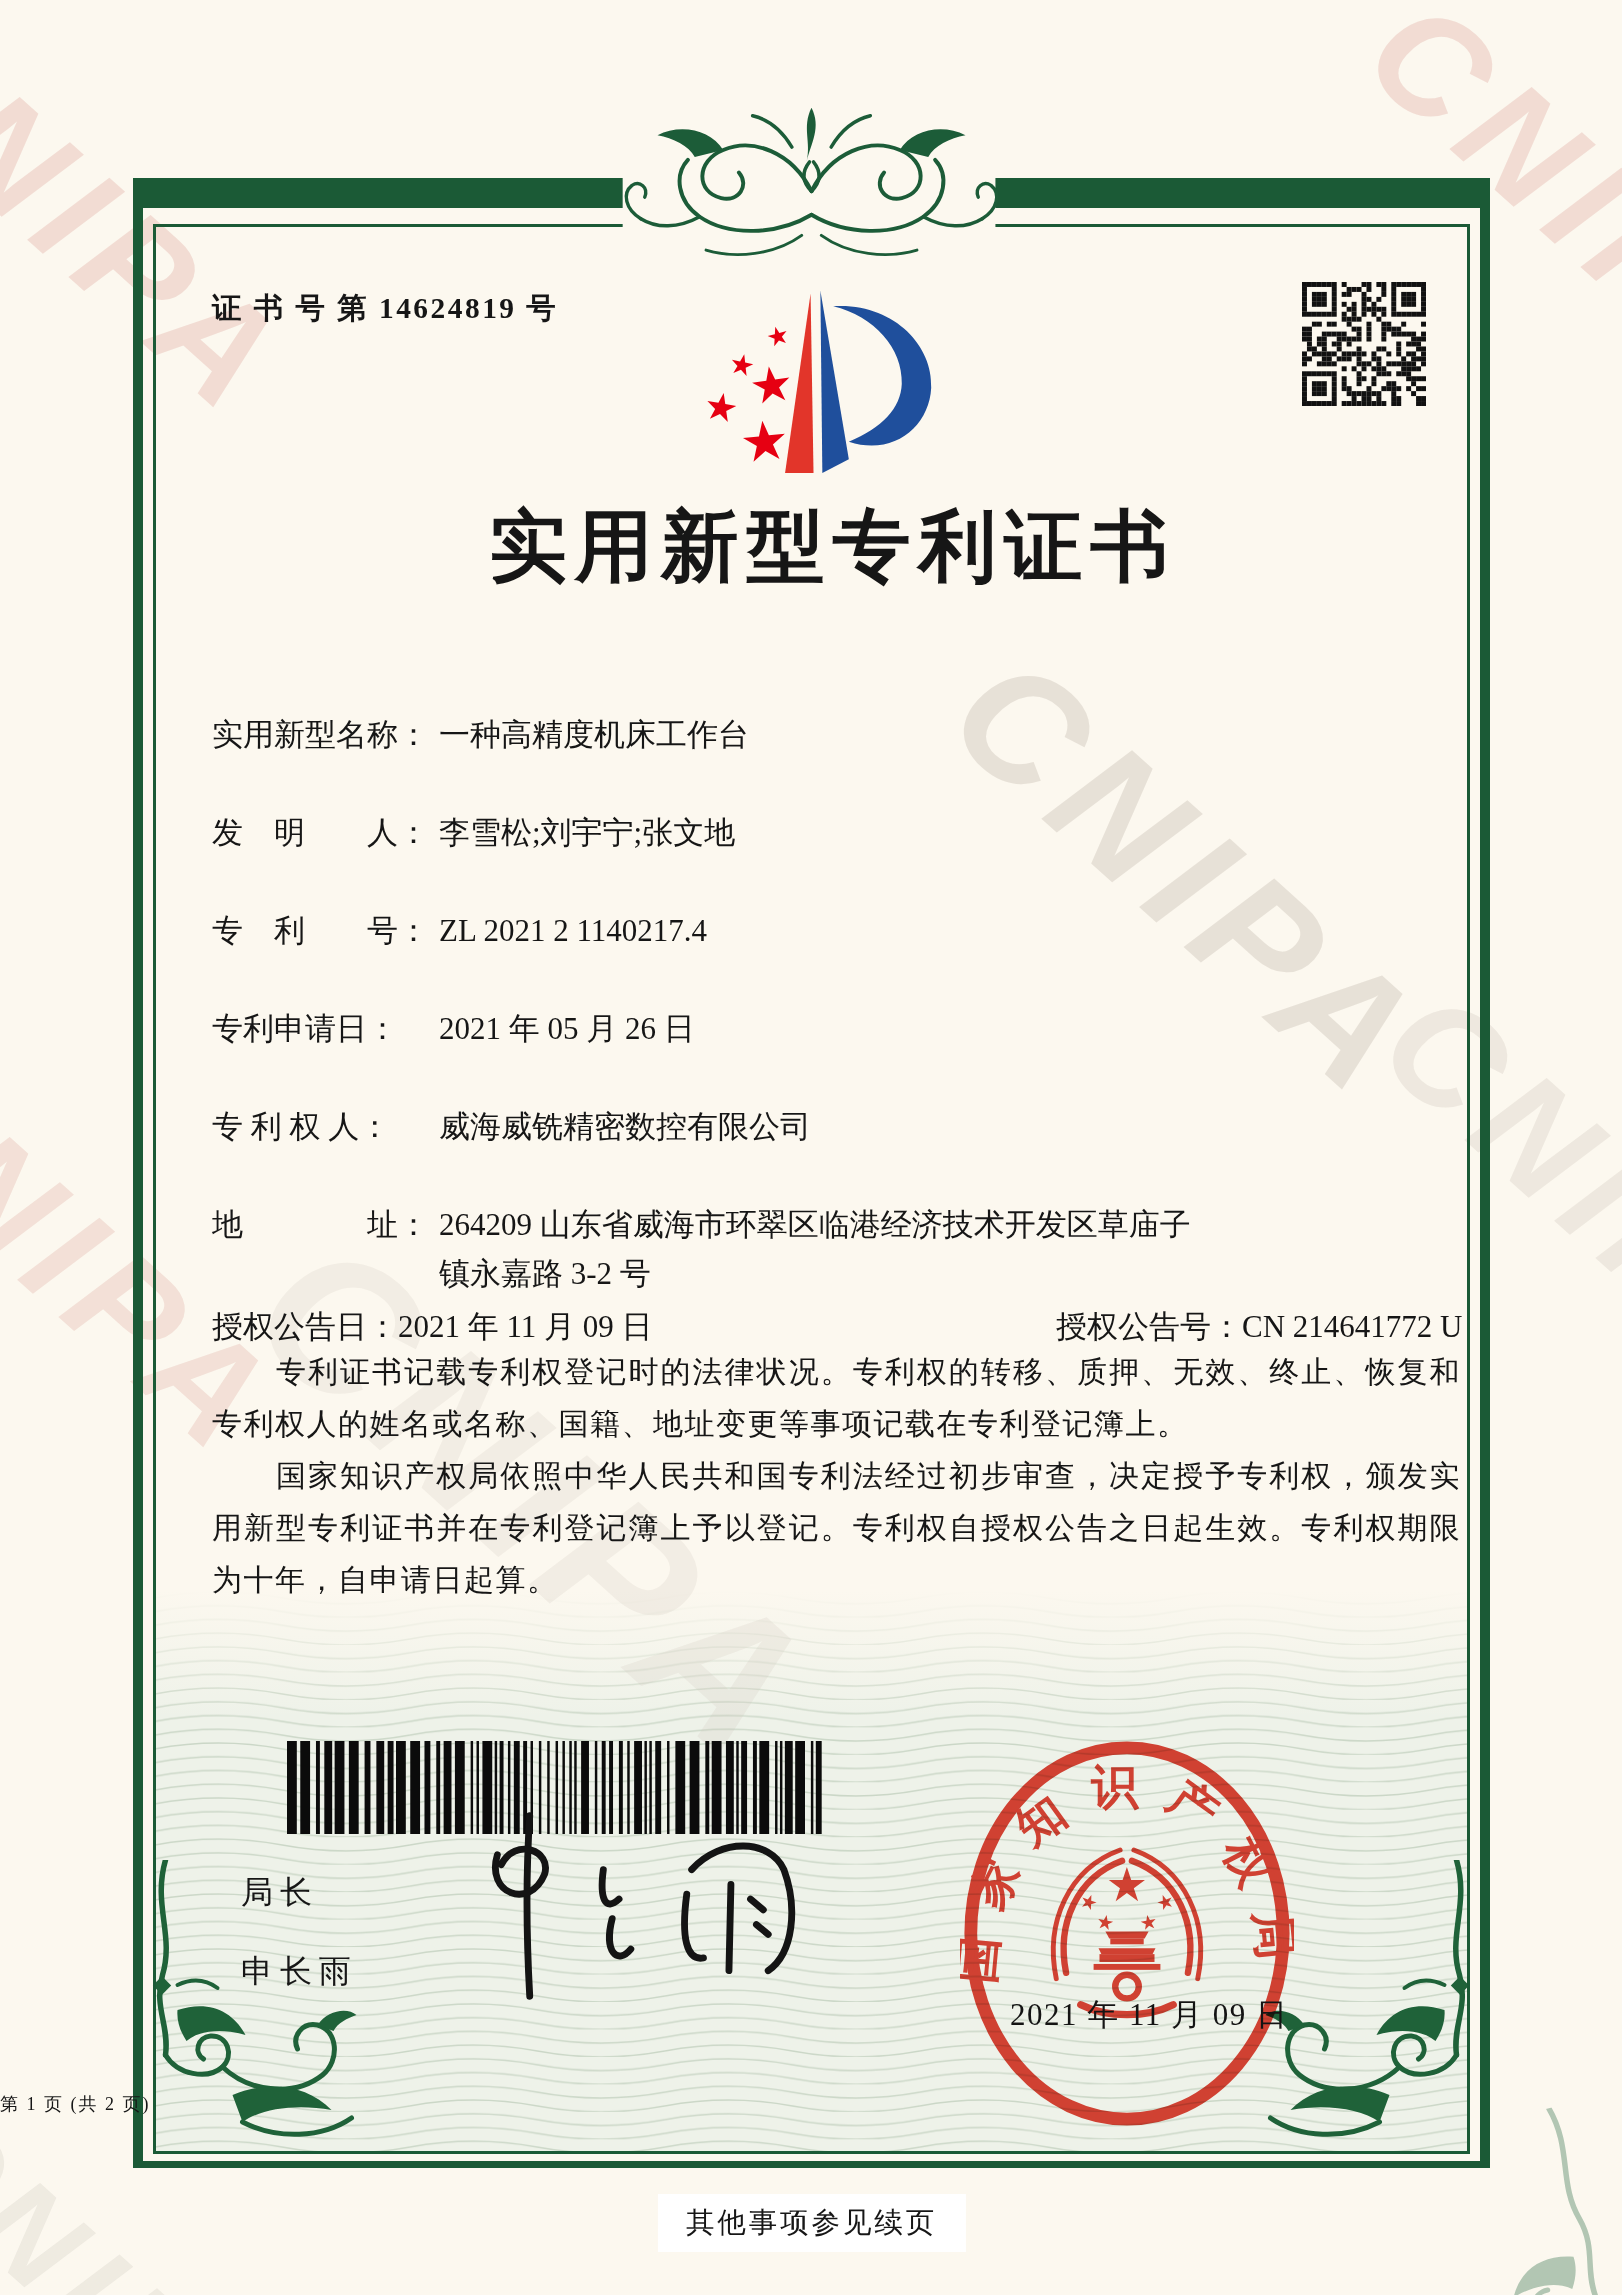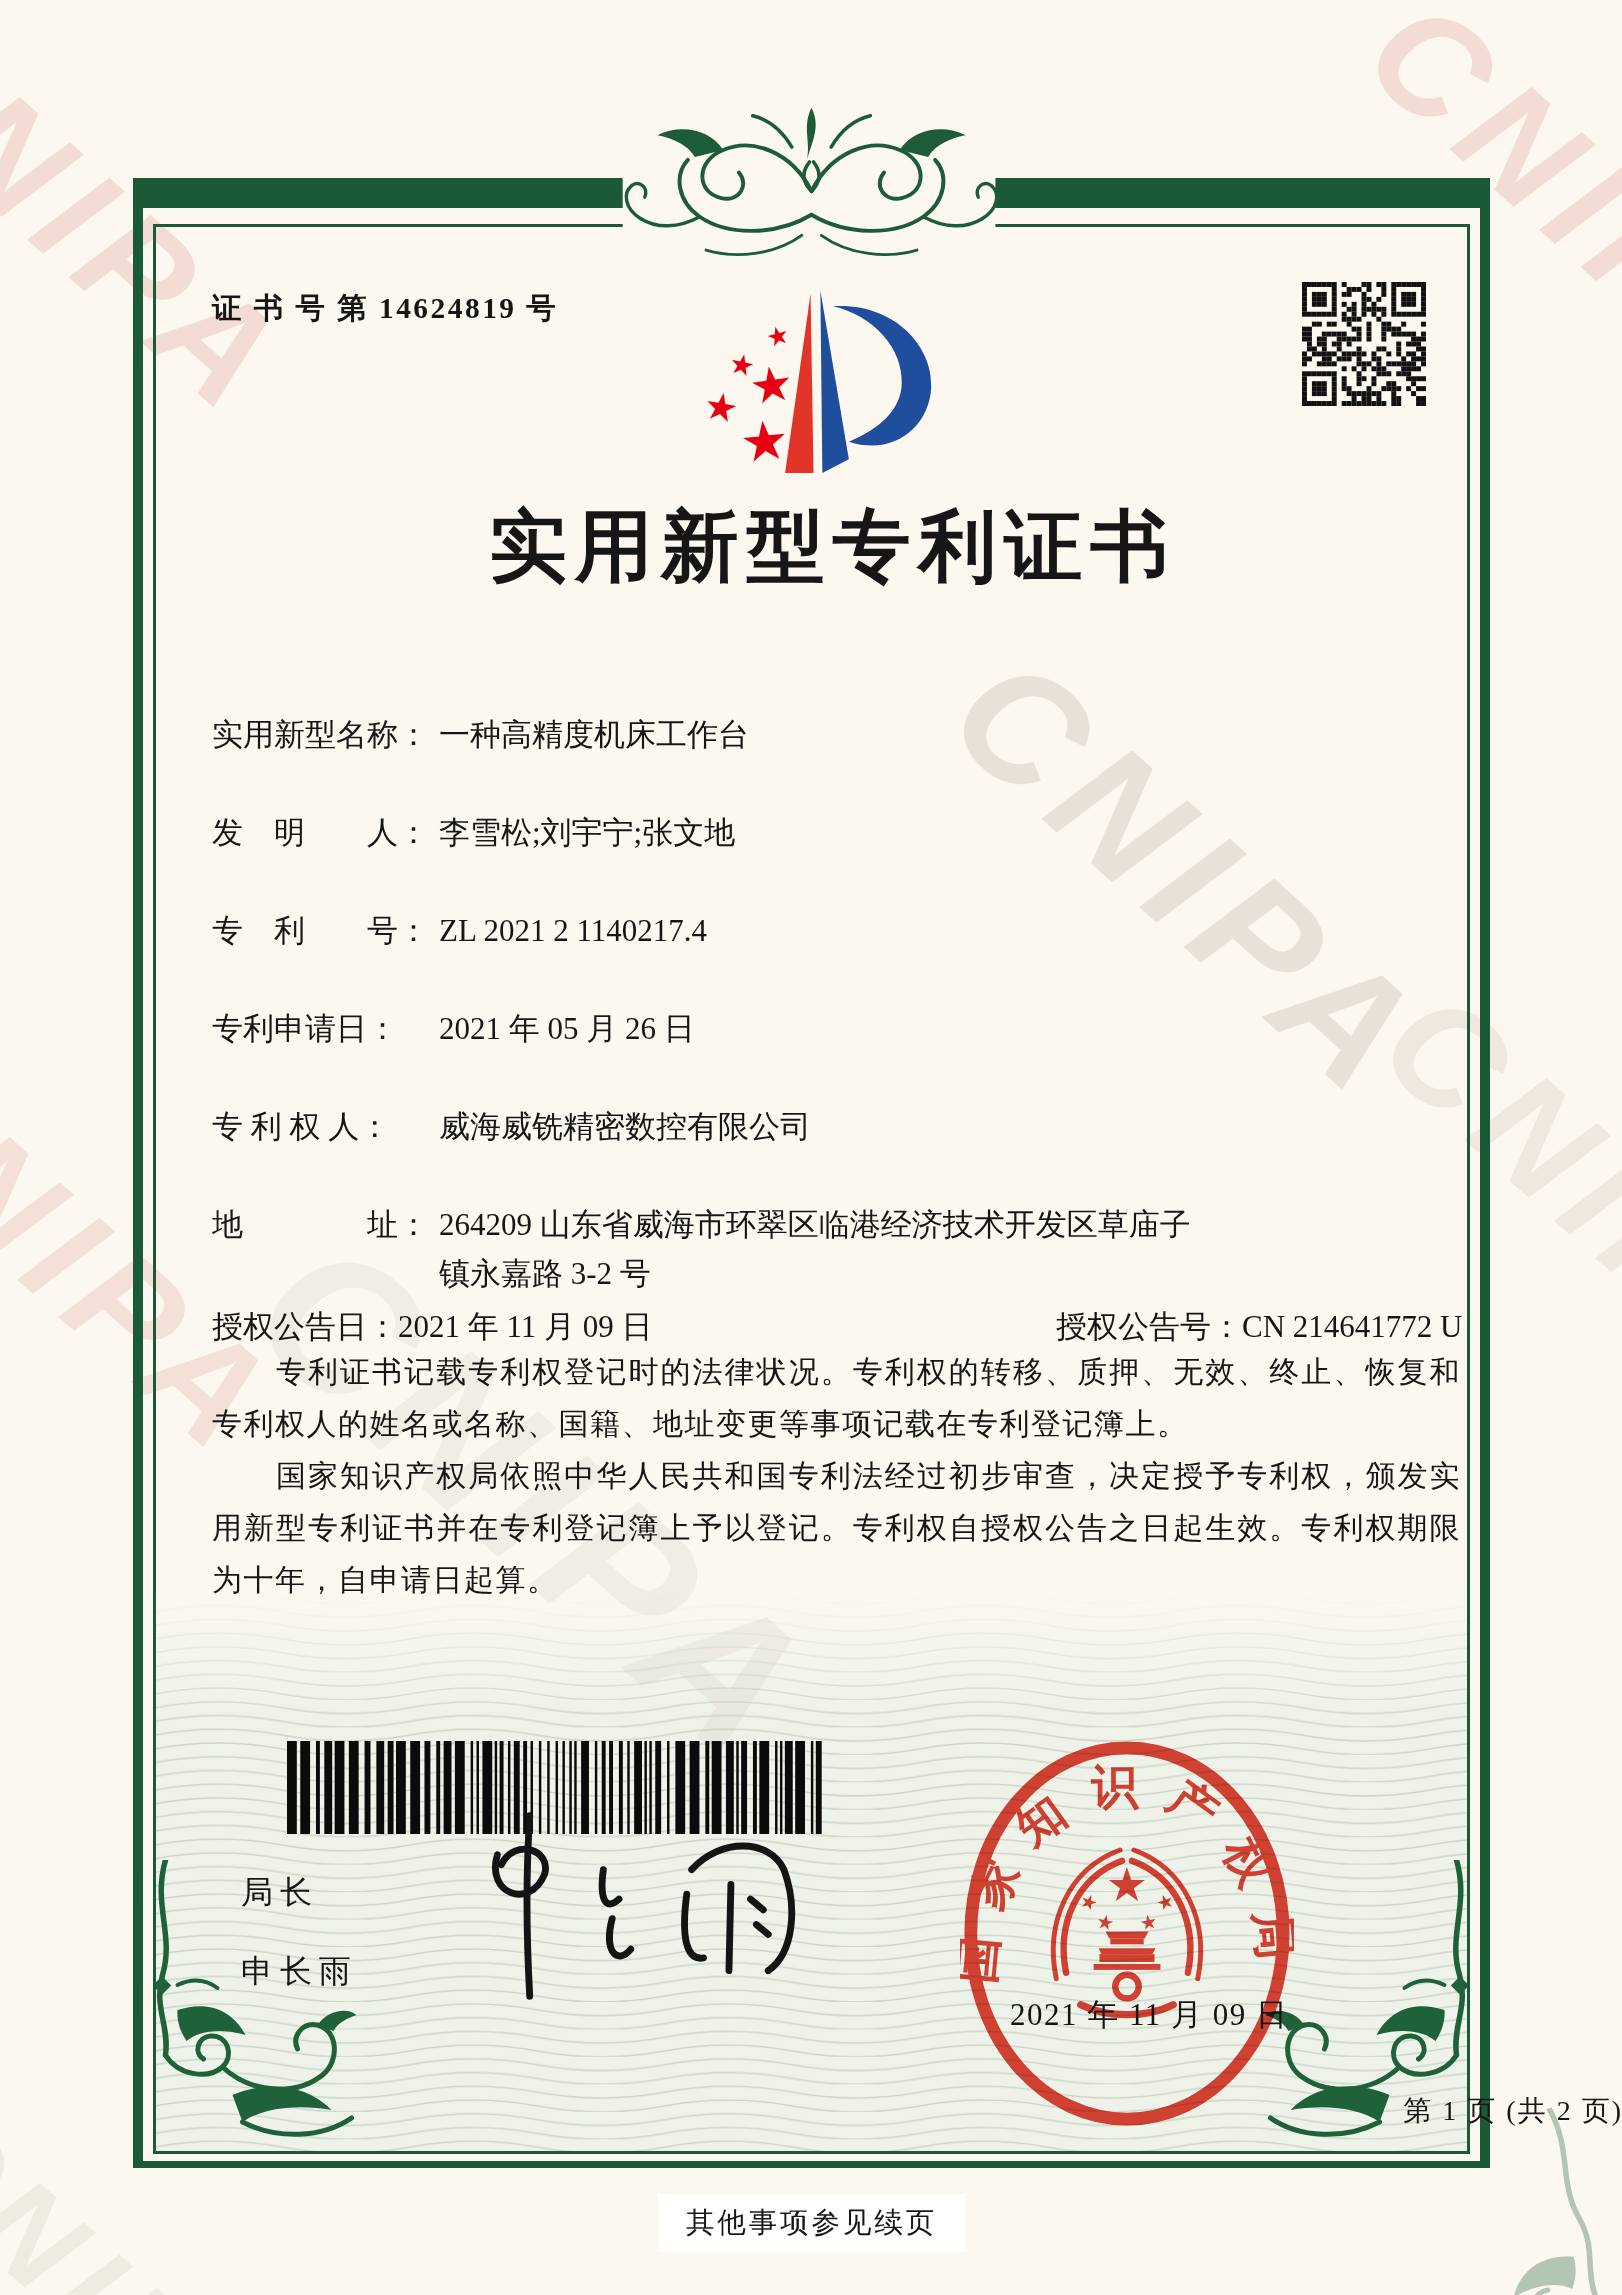--- a/index.html
+++ b/index.html
@@ -58,21 +58,21 @@
   
   .barcode{position:absolute; left:287px; top:1741px; width:545px; height:93px; z-index:6;}
   .officer{position:absolute; left:241px; z-index:6;
     font-family:"Liberation Sans","DejaVu Sans",sans-serif;
     font-size:32px; font-weight:500; letter-spacing:6.9px;text-align:center;}
   .officer-title{top:1871px;} .officer-name{top:1950px;}
   .signature{position:absolute; left:456px; top:1796px; width:383px; height:211px; z-index:6;}
   .seal{position:absolute; left:960px; top:1737px; width:334px; height:393px; z-index:7;
     mix-blend-mode:multiply; opacity:.93;}
   .seal-date{position:absolute; left:1010px; top:1994px; z-index:8; font-size:31px; letter-spacing:1.5px; color:#141414;}
-  .page-info{position:absolute; left:0; right:0; top:2092px; text-align:right; z-index:6; font-size:28px; letter-spacing:2px;}
+  .page-info{position:absolute; left:0; right:0; top:2092px; text-align:left; z-index:6; font-size:18px; letter-spacing:2px;}
   .note-box{position:absolute; left:50%; transform:translateX(-50%); top:2194px; z-index:6;
     background:#ffffff; padding:9.8px 28.5px; font-size:28.5px; letter-spacing:2.9px; white-space:nowrap;}
 </style>
 </head>
 <body>
 
 <div class="page">
 
   <div class="waves">
     <svg xmlns="http://www.w3.org/2000/svg" viewBox="0 0 2678 1150" width="1314" height="564">

